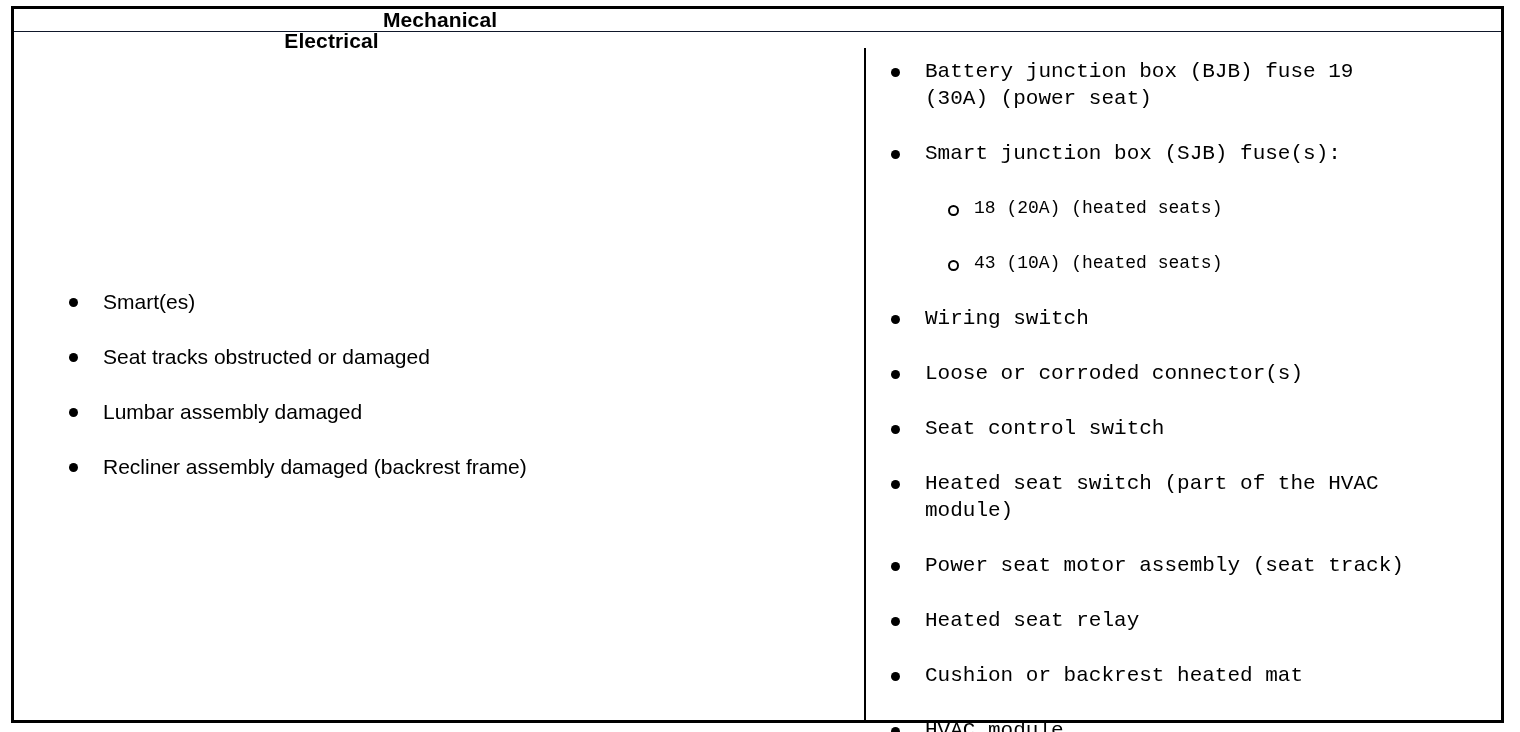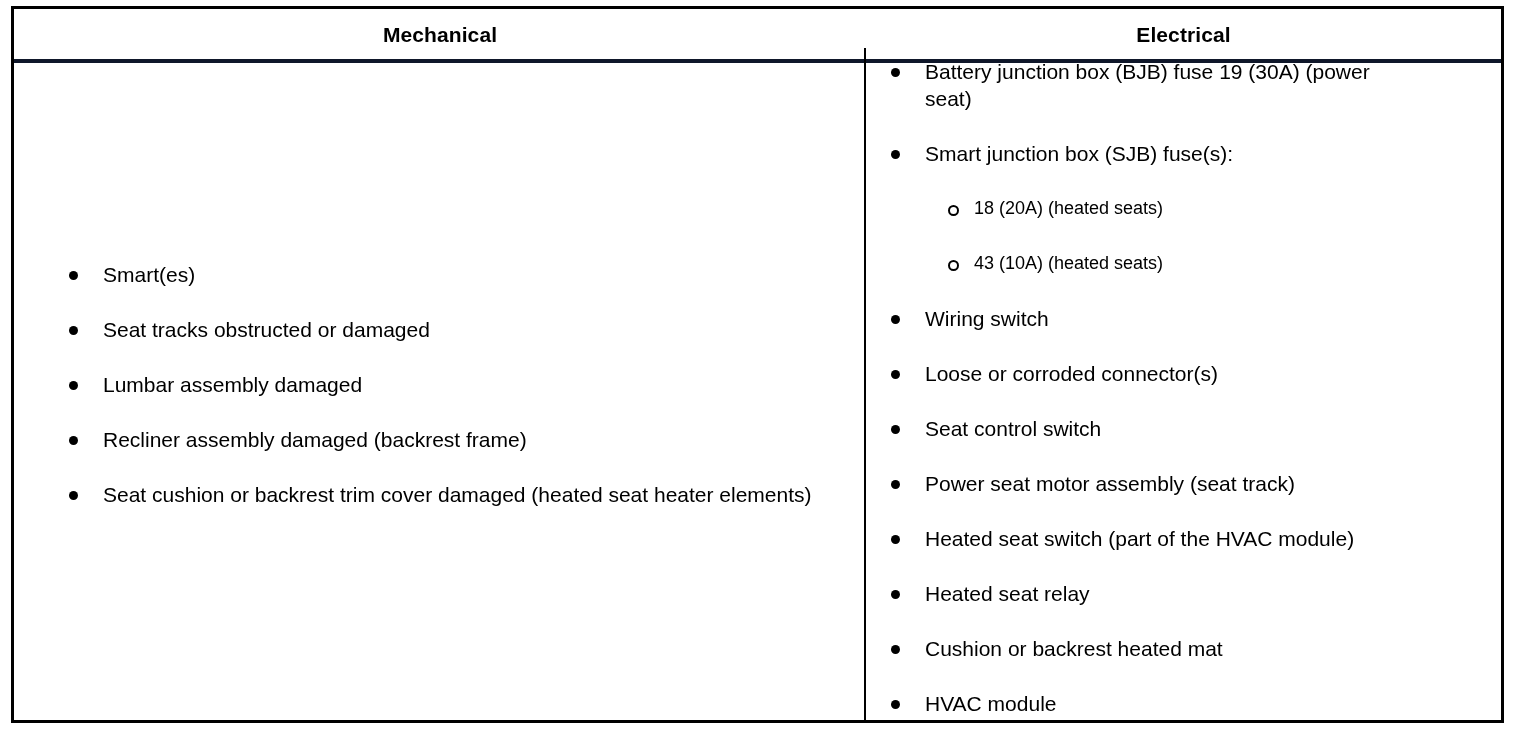--- a/index.html
+++ b/index.html
@@ -32,24 +32,25 @@
     height: 100%;
     box-sizing: border-box;
   }
 
   
   .head-row {
     position: absolute;
     left: 0;
     top: 0;
     width: 100%;
-    height: 54px;
-    box-sizing: border-box;
-    border-bottom: 4px solid #0f172a;
-    display: flex;
+    height: 23px;
+    box-sizing: border-box;
+    border-bottom: 1px solid #0f172a;
+    display: flex;
+    flex-direction: column;
   }
   .head-cell {
     display: flex;
     align-items: center;
     justify-content: center;
     box-sizing: border-box;
     height: 100%;
   }
   .head-cell-left  { width: 852px; }
   .head-cell-right { width: 635px; }
@@ -77,20 +78,21 @@
   .col-left {
     width: 852px;
     border-right: 2px solid #000000;
     display: flex;
     flex-direction: column;
     justify-content: center;
   }
   .col-right {
     width: 554px;
     padding-top: 10px;
+    font-family: Liberation Mono, monospace;
   }
 
   
   ul.blist {
     list-style: none;
     margin: 0;
     padding: 0;
   }
   ul.sublist {
     list-style: none;
@@ -169,24 +171,20 @@
             <span class="bullet-solid"></span>
             <span class="itext">Seat tracks obstructed or damaged</span>
           </li>
           <li class="bitem">
             <span class="bullet-solid"></span>
             <span class="itext">Lumbar assembly damaged</span>
           </li>
           <li class="bitem">
             <span class="bullet-solid"></span>
             <span class="itext">Recliner assembly damaged (backrest frame)</span>
-          </li>
-          <li class="bitem" style="width:760px;">
-            <span class="bullet-solid"></span>
-            <span class="itext">Seat cushion or backrest trim cover damaged (heated seat heater elements)</span>
           </li>
         </ul>
       </div>
 
       <div class="col col-right">
         <ul class="blist">
 
           <li class="bitem" style="width:490px;">
             <span class="bullet-solid"></span>
             <span class="itext">Battery junction box (BJB) fuse 19 (30A) (power seat)</span>
@@ -217,25 +215,25 @@
           <li class="bitem">
             <span class="bullet-solid"></span>
             <span class="itext">Loose or corroded connector(s)</span>
           </li>
           <li class="bitem">
             <span class="bullet-solid"></span>
             <span class="itext">Seat control switch</span>
           </li>
           <li class="bitem">
             <span class="bullet-solid"></span>
+            <span class="itext">Heated seat switch (part of the HVAC module)</span>
+          </li>
+          <li class="bitem">
+            <span class="bullet-solid"></span>
             <span class="itext">Power seat motor assembly (seat track)</span>
-          </li>
-          <li class="bitem">
-            <span class="bullet-solid"></span>
-            <span class="itext">Heated seat switch (part of the HVAC module)</span>
           </li>
           <li class="bitem">
             <span class="bullet-solid"></span>
             <span class="itext">Heated seat relay</span>
           </li>
           <li class="bitem">
             <span class="bullet-solid"></span>
             <span class="itext">Cushion or backrest heated mat</span>
           </li>
           <li class="bitem">

